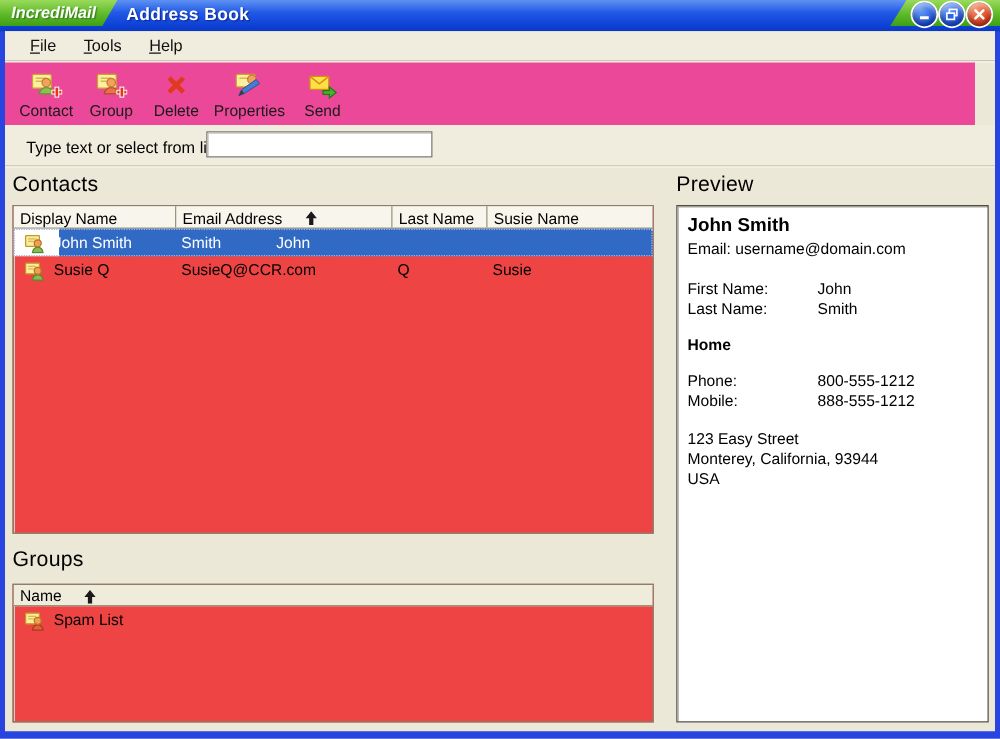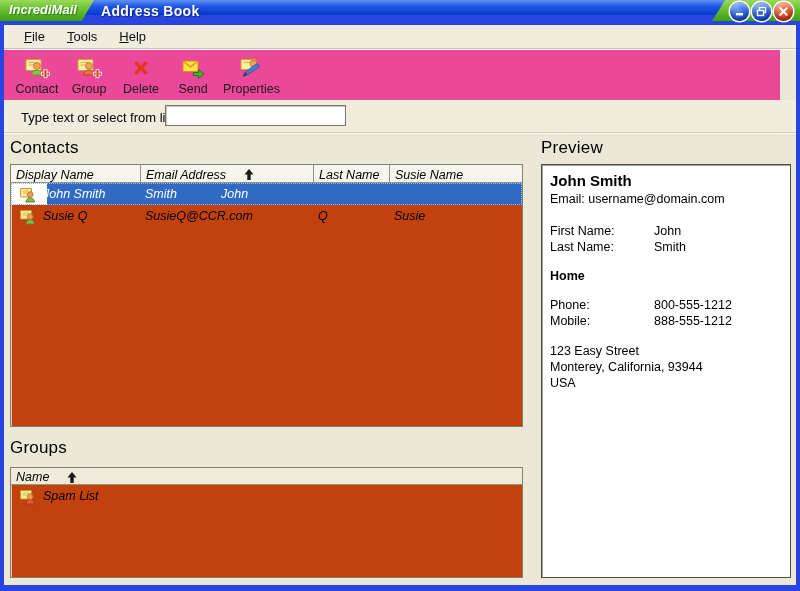--- a/index.html
+++ b/index.html
@@ -11,21 +11,21 @@
     background:#2945E0; overflow:hidden;
     font-family:"Liberation Sans", sans-serif;
   }
   .client {
     position:absolute; left:4px; right:4px; top:25px; bottom:6px;
     background:#EBE8D7;
   }
 
   
   .titlebar {
-    position:absolute; left:0; top:0; width:800px; height:15px;
+    position:absolute; left:0; top:0; width:800px; height:25px;
     background:linear-gradient(180deg,#5E92F2 0%, #2259E6 40%, #0C3FD3 85%, #0A38C2 100%);
   }
   .logo-plate {
     position:absolute; left:0; top:0; width:94px; height:21px;
     background:linear-gradient(180deg,#9ADA5B 0%, #5DB929 55%, #3E9E14 100%);
     clip-path:polygon(0 0, 100% 0, 87% 100%, 0 100%);
     color:#fff; font-style:italic; font-weight:bold; font-size:13px;
     line-height:20px; padding-left:9px;
     text-shadow:1px 1px 1px rgba(0,60,0,.45);
   }
@@ -81,24 +81,23 @@
     border:1px solid #7A786C; box-shadow:inset 1px 1px 0 #C9C6B8;
     background:#fff; font-size:13px; padding:0 4px;
     font-family:"Liberation Sans",sans-serif;
   }
 
   
   .sec-heading { position:absolute; font-size:17px; font-weight:400; color:#000; letter-spacing:.2px; }
 
   
   .listbox {
-    position:absolute; background:#c2410c;
+    position:absolute; background:#ef4444;
     border:1px solid #83816F;
     box-shadow:inset 1px 1px 0 #D4D0C8;
-    font-style:italic;
   }
   .lb-contacts { left:6px; top:139px; width:513px; height:263px; }
   .lb-groups   { left:6px; top:442px; width:513px; height:111px; }
 
   .hdr-row { display:flex; height:18px; border-bottom:1px solid #98957F; }
   .lb-contacts .hdr-row { background:#F8F6EC; }
   .lb-groups   .hdr-row { background:#EFECDC; }
   .hdr-cell {
     font-size:12.5px; color:#000; padding:2px 0 0 5px;
     border-right:1px solid #98957F; display:flex; align-items:center; gap:10px;
@@ -199,38 +198,38 @@
         <span class="tlabel">Group</span>
       </button>
 
       <button class="tool-btn">
         <svg class="ticon" viewBox="0 0 26 24">
           <path d="M6 7.6 L8.6 5 L13 9.4 L17.4 5 L20 7.6 L15.6 12 L20 16.4 L17.4 19 L13 14.6 L8.6 19 L6 16.4 L10.4 12 Z" fill="#E03A1E"></path>
         </svg>
         <span class="tlabel">Delete</span>
       </button>
 
-      <button class="tool-btn">
-        <svg class="ticon" viewBox="0 0 26 24">
-          <rect x="3" y="5" width="15" height="10.5" rx="1" fill="#FFE04A" stroke="#D4920A"></rect>
-          <path d="M3.5 5.5 L10.5 11 L17.5 5.5" fill="none" stroke="#D4920A" stroke-width="1.2"></path>
-          <path d="M13.5 16.5 h5 v-2.8 l5.5 4.3 -5.5 4.3 v-2.8 h-5 z" fill="#4CB02E" stroke="#1F7A12"></path>
-        </svg>
-        <span class="tlabel">Send</span>
-      </button>
-
       <button class="tool-btn" style="min-width:62px">
         <svg class="ticon" viewBox="0 0 26 24">
           <rect x="3" y="3.5" width="15" height="10" rx="1" fill="#FCEFA4" stroke="#C9A227"></rect>
           <line x1="5.5" y1="6.5" x2="13" y2="6.5" stroke="#D8B84A" stroke-width="1.2"></line>
           <circle cx="15.5" cy="7.5" r="3.4" fill="#F2A25C" stroke="#C67B2E"></circle>
           <path d="M5 20.5 L7.3 15.8 L19 7.5 L21.6 11 L9.3 18.8 Z" fill="#4A7BD0" stroke="#2B54A0" stroke-width="0.8"></path>
           <path d="M5 20.5 L7.3 15.8 L9.3 18.8 Z" fill="#3a3a3a"></path>
         </svg>
         <span class="tlabel">Properties</span>
+      </button>
+
+      <button class="tool-btn">
+        <svg class="ticon" viewBox="0 0 26 24">
+          <rect x="3" y="5" width="15" height="10.5" rx="1" fill="#FFE04A" stroke="#D4920A"></rect>
+          <path d="M3.5 5.5 L10.5 11 L17.5 5.5" fill="none" stroke="#D4920A" stroke-width="1.2"></path>
+          <path d="M13.5 16.5 h5 v-2.8 l5.5 4.3 -5.5 4.3 v-2.8 h-5 z" fill="#4CB02E" stroke="#1F7A12"></path>
+        </svg>
+        <span class="tlabel">Send</span>
       </button>
     </div>
 
     <div class="searchrow">
       <span class="search-label">Type text or select from list:</span>
       <input class="search-input" type="text" value="" style="">
     </div>
 
     <div class="sec-heading" style="left:6px; top:113px;">Contacts</div>
 

